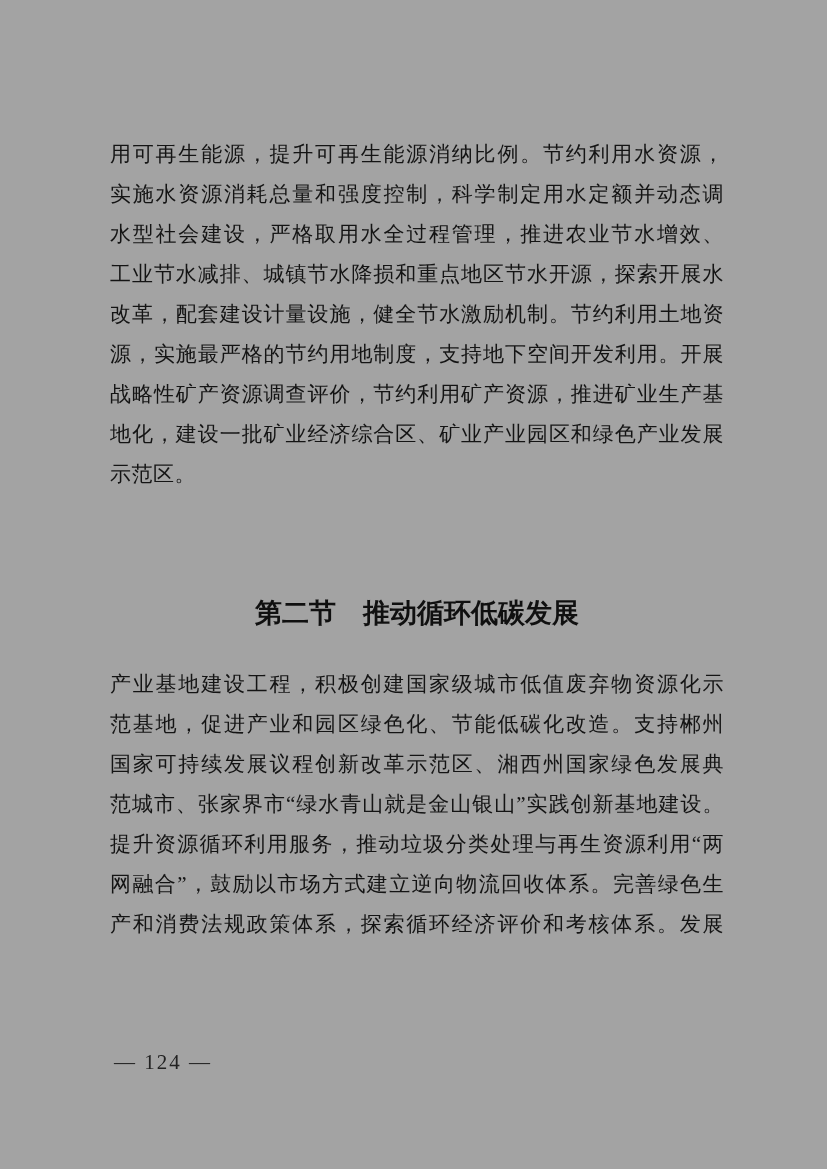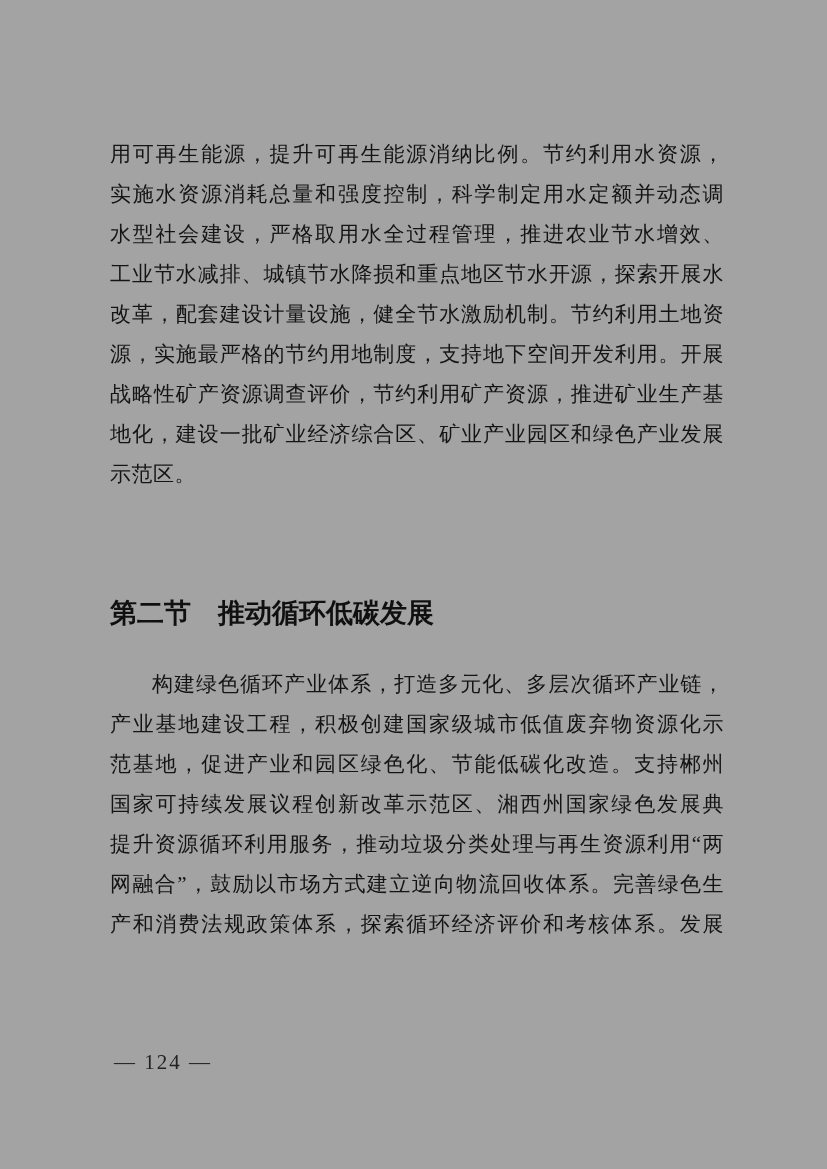--- a/index.html
+++ b/index.html
@@ -41,20 +41,21 @@
   }
   .heading {
     position: absolute;
     left: 110px;
     top: 592px;
     width: 614px;
     margin: 0;
     font-size: 27px;
     font-weight: bold;
     line-height: 42px;
+    text-align: center;
     color: #101010;
   }
   .footer {
     position: absolute;
     left: 114px;
     top: 1048px;
     font-size: 21px;
     line-height: 28px;
     letter-spacing: 2px;
     color: #222;
@@ -73,24 +74,24 @@
     <div class="line">改革，配套建设计量设施，健全节水激励机制。节约利用土地资</div>
     <div class="line">源，实施最严格的节约用地制度，支持地下空间开发利用。开展</div>
     <div class="line">战略性矿产资源调查评价，节约利用矿产资源，推进矿业生产基</div>
     <div class="line">地化，建设一批矿业经济综合区、矿业产业园区和绿色产业发展</div>
     <div class="line short">示范区。</div>
   </div>
 
   <h2 class="heading">第二节　推动循环低碳发展</h2>
 
   <div class="para para2">
-    <div class="line indent">构建绿色循环产业体系，打造多元化、多层次循环产业链，</div>
     <div class="line">产业基地建设工程，积极创建国家级城市低值废弃物资源化示</div>
     <div class="line">范基地，促进产业和园区绿色化、节能低碳化改造。支持郴州</div>
     <div class="line">国家可持续发展议程创新改革示范区、湘西州国家绿色发展典</div>
+    <div class="line">范城市、张家界市“绿水青山就是金山银山”实践创新基地建设。</div>
     <div class="line">提升资源循环利用服务，推动垃圾分类处理与再生资源利用“两</div>
     <div class="line">网融合”，鼓励以市场方式建立逆向物流回收体系。完善绿色生</div>
     <div class="line">产和消费法规政策体系，探索循环经济评价和考核体系。发展</div>
   </div>
 
   <div class="footer">— 124 —</div>
 
 </div>
 
 </body></html>

